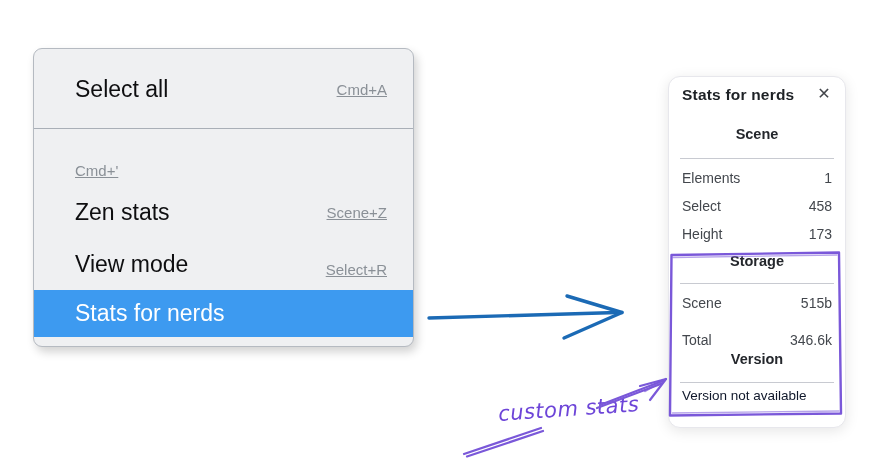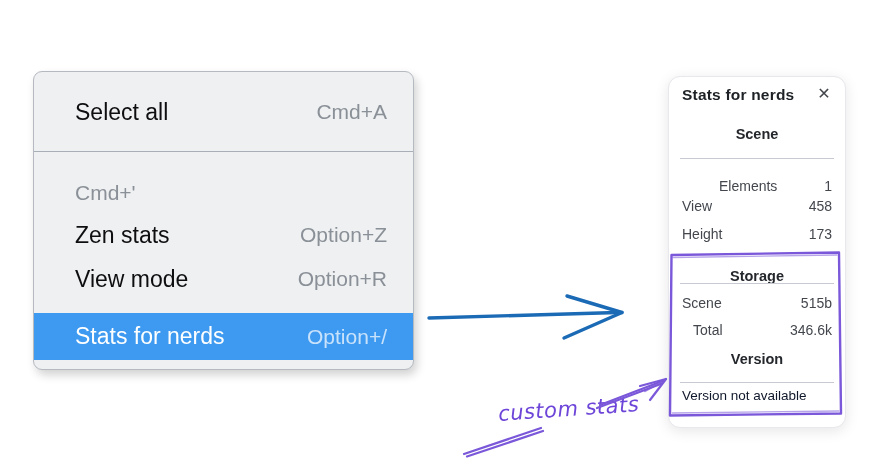--- a/index.html
+++ b/index.html
@@ -8,33 +8,32 @@
     background:#ffffff;
     font-family:"Liberation Sans",sans-serif;
   }
 
   
   .menu{
     position:absolute;left:33px;top:48px;width:381px;height:299px;
     background:#eff0f2;border:1.5px solid #b5bac1;border-radius:9px;
     box-shadow:3px 5px 10px rgba(0,0,0,0.18);
     box-sizing:border-box;
-    margin-top:23px;
   }
   .menu-row{
     position:absolute;left:0;right:0;
     display:flex;align-items:center;justify-content:space-between;
     padding:0 26px 0 41px;
     font-size:23px;color:#0e0e10;white-space:nowrap;cursor:default;
   }
-  .menu-row .shortcut{color:#8a9097;font-size:21px;}
+  .menu-row .shortcut{color:#8a9097;font-size:15px;text-decoration:underline;}
   .row-select{top:14px;height:52px;}
   .row-grid{top:99px;height:44px;}
   .row-zen{top:141px;height:44px;}
-  .row-view{top:185px;height:44px;}
+  .row-view{top:185px;height:44px;align-items:flex-end;}
   .row-stats{top:241px;height:47px;background:#3d9af0;color:#ffffff;}
   .row-stats .shortcut{color:#c9e2fb;}
   .menu-divider{
     position:absolute;left:0;right:0;top:79px;height:0;
     border-top:1.5px solid #a9afb7;
   }
 
   
   .panel{
     position:absolute;left:668px;top:76px;width:178px;height:352px;
@@ -48,33 +47,33 @@
   }
   .panel-close{
     position:absolute;right:11px;top:7px;width:20px;height:20px;
     font-size:16px;color:#43464b;text-align:center;line-height:20px;cursor:pointer;
   }
   .sec-head{
     position:absolute;left:0;right:0;text-align:center;
     font-weight:bold;font-size:14.5px;color:#24272c;
   }
   .head-scene{top:49px;}
-  .head-storage{top:191px;}
+  .head-storage{top:176px;}
   .head-version{top:274px;text-align:center;}
   .hr{position:absolute;left:11px;right:11px;height:0;border-top:1px solid #c8cad1;}
   .hr1{top:81px;}
   .hr2{top:206px;}
   .hr3{top:305px;}
   .prow{
     position:absolute;left:13px;right:13px;height:22px;
     display:flex;align-items:center;justify-content:space-between;
     color:#43474d;
   }
-  .prow-1{top:98px;margin-left:37px;} .prow-2{top:118px;} .prow-3{top:146px;}
-  .prow-4{top:215px;} .prow-5{top:242px;margin-left:11px;}
+  .prow-1{top:90px;} .prow-2{top:118px;} .prow-3{top:146px;}
+  .prow-4{top:215px;} .prow-5{top:252px;}
   .note{position:absolute;left:13px;top:311px;font-size:13.5px;color:#0f172a;}
 
   
   .custom-stats{
     position:absolute;left:498px;top:397px;
     font-family:"DejaVu Sans",sans-serif;
     font-size:21px;font-style:italic;font-weight:500;
     color:#6d45d8;letter-spacing:0.5px;
     transform:rotate(-4deg);
     white-space:nowrap;
@@ -90,44 +89,43 @@
   <div class="menu-row row-select">
     <span>Select all</span>
     <span class="shortcut">Cmd+A</span>
   </div>
   <div class="menu-divider"></div>
   <div class="menu-row row-grid">
     <span class="shortcut">Cmd+'</span>
   </div>
   <div class="menu-row row-zen">
     <span>Zen stats</span>
-    <span class="shortcut">Option+Z</span>
+    <span class="shortcut">Scene+Z</span>
   </div>
   <div class="menu-row row-view">
     <span>View mode</span>
-    <span class="shortcut">Option+R</span>
+    <span class="shortcut">Select+R</span>
   </div>
   <div class="menu-row row-stats">
     <span>Stats for nerds</span>
-    <span class="shortcut">Option+/</span>
   </div>
 </div>
 
 <div class="panel">
   <div class="panel-title">Stats for nerds</div>
   <div class="panel-close">✕</div>
 
   <div class="sec-head head-scene">Scene</div>
   <div class="hr hr1"></div>
   <div class="prow prow-1">
     <span>Elements</span>
     <span>1</span>
   </div>
   <div class="prow prow-2">
-    <span>View</span>
+    <span>Select</span>
     <span>458</span>
   </div>
   <div class="prow prow-3">
     <span>Height</span>
     <span>173</span>
   </div>
 
   <div class="sec-head head-storage">Storage</div>
   <div class="hr hr2"></div>
   <div class="prow prow-4">

